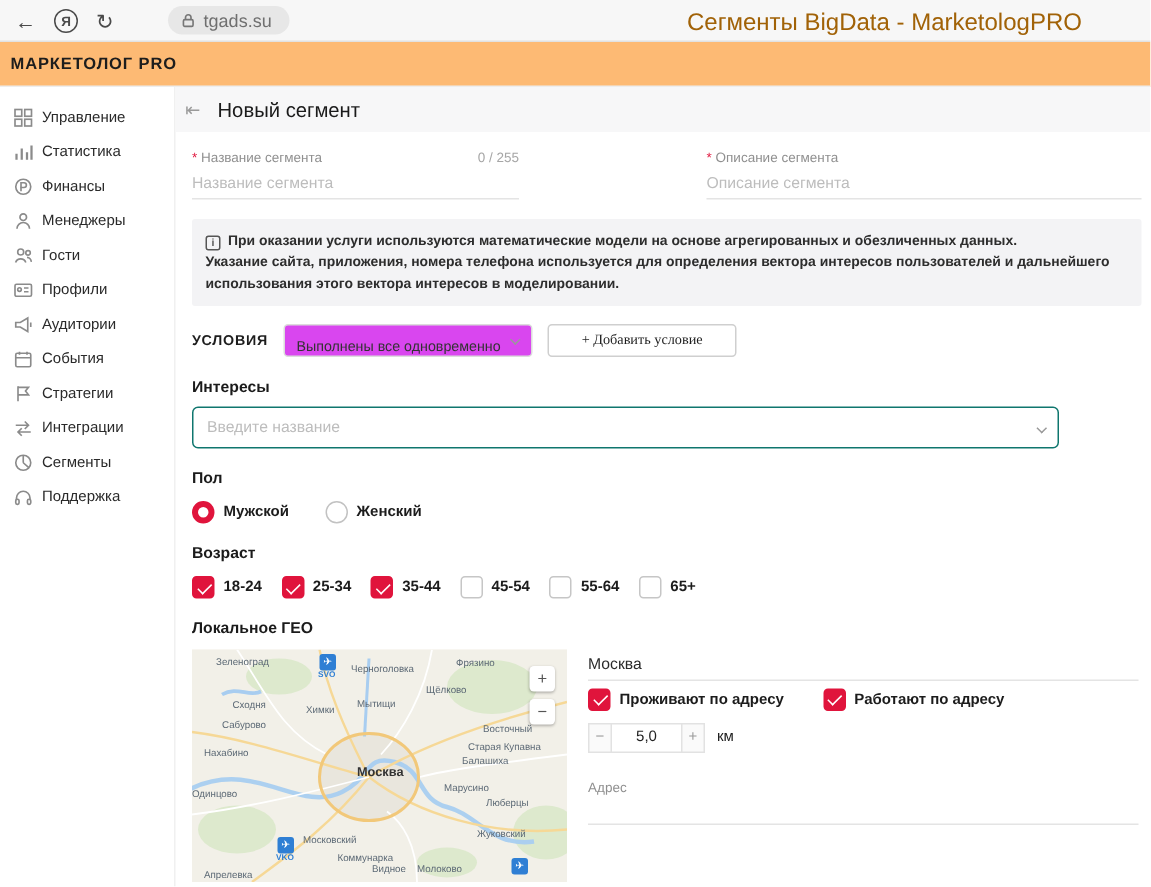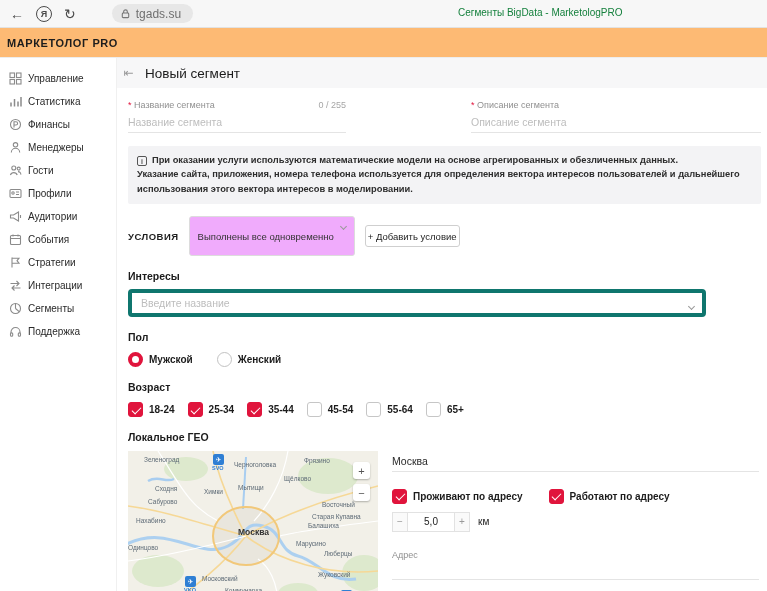--- a/index.html
+++ b/index.html
@@ -10,21 +10,21 @@
 
   
   .chrome{height:28px;background:#f7f7f7;border-bottom:1px solid #e2e2e2;
           display:flex;align-items:center;padding:0 10px;gap:12px;position:relative}
   .navico{font-size:14px;color:#4a4a4a;cursor:pointer;line-height:1}
   .ybadge{width:16px;height:16px;border:1.4px solid #4a4a4a;border-radius:50%;
           font-size:9px;font-weight:bold;display:flex;align-items:center;justify-content:center;
           color:#4a4a4a;cursor:pointer}
   .urlpill{height:19px;background:#e7e7e7;border-radius:10px;display:flex;align-items:center;
            gap:5px;padding:0 12px 0 8px;margin-left:24px;color:#6f6f6f;font-size:12px;cursor:pointer}
-  .chrome .wtitle{position:absolute;left:458px;top:7px;font-size:10px;color:#15803d}
+  .chrome .wtitle{position:absolute;left:458px;top:7px;font-size:16px;color:#a16207}
 
   
   .appbar{height:30px;background:#fdba74;display:flex;align-items:center;padding-left:7px;
           border-bottom:1px solid #ededed}
   .logo{font-size:11px;font-weight:bold;letter-spacing:.6px;color:#1d1d1d}
 
   
   .layout{display:flex;height:533px}
   .sidebar{width:116px;flex:none;padding-top:9px;background:#fff}
   .sitem{display:flex;align-items:center;gap:6px;height:23px;padding-left:9px;
@@ -50,30 +50,30 @@
   
   .notice{margin-top:13px;background:#f3f3f5;border-radius:2px;padding:7px 9px;
           font-size:9.3px;font-weight:bold;color:#2d2d2d;line-height:1.6}
   .nicon{display:inline-flex;width:10px;height:10px;border:1px solid #555;border-radius:2px;
          align-items:center;justify-content:center;margin-right:5px;vertical-align:-1px;flex:none}
   .nicon::before{content:"i";font-size:7px;font-weight:bold;color:#555}
 
   
   .condrow{display:flex;align-items:center;gap:10px;margin-top:12px}
   .condlabel{font-size:9.5px;font-weight:bold;letter-spacing:.5px;color:#1d1d1d}
-  .select{position:relative;height:40px;border:1px solid #dcdcdc;border-radius:3px;display:flex;
-          align-items:center;padding:0 20px 0 8px;font-size:9.5px;color:#333;background:#f0abfc;cursor:pointer}
+  .select{position:relative;height:22px;border:1px solid #dcdcdc;border-radius:3px;display:flex;
+          align-items:flex-end;padding:0 20px 0 8px;font-size:9.5px;color:#333;background:#d946ef;cursor:pointer}
   .chev{position:absolute;right:8px;top:7px;width:5px;height:5px;border-right:1.2px solid #999;
         border-bottom:1.2px solid #999;transform:rotate(45deg)}
   .btn{height:22px;border:1px solid #cfcfcf;border-radius:3px;background:#fff;font-size:9.5px;
-       padding:0 2px;display:flex;align-items:center;cursor:pointer;color:#1d1d1d;font-family:Liberation Sans, sans-serif}
+       padding:0 22px;display:flex;align-items:center;cursor:pointer;color:#1d1d1d;font-family:Liberation Serif, serif}
 
   .seclabel{font-size:10.5px;font-weight:bold;margin-top:14px;color:#1b1b1b}
 
-  .interests{position:relative;margin-top:7px;width:578px;height:28px;border:4px solid #0f766e;
+  .interests{position:relative;margin-top:7px;width:578px;height:28px;border:1px solid #0f766e;
              border-radius:4px;background:#fff}
   .interests input{border:none;outline:none;width:100%;height:100%;padding:0 24px 0 9px;
                    font-size:10.5px;font-family:inherit;background:transparent;color:#2a2a2a}
   .interests input::placeholder{color:#bdbdbd}
   .interests .chev{top:11px}
 
   
   .optsrow{display:flex;align-items:flex-end;margin-top:9px}
   .opt{display:flex;align-items:center;gap:6px;font-size:10px;font-weight:bold;color:#1c1c1c;cursor:pointer}
   .radio{width:15px;height:15px;border-radius:50%;border:1px solid #c2c2c2;background:#fff;flex:none}
@@ -91,21 +91,21 @@
   .mlabel.big{font-size:8.5px;font-weight:bold;color:#333}
   .zoomctl{position:absolute;right:8px;top:11px;display:flex;flex-direction:column;gap:5px}
   .zbtn{width:17px;height:17px;background:#fff;border-radius:3px;box-shadow:0 1px 2px rgba(0,0,0,.28);
         display:flex;align-items:center;justify-content:center;font-size:11px;color:#555;cursor:pointer}
   .plane{position:absolute;width:11px;height:11px;background:#2f7fd4;border-radius:2px;
          display:flex;align-items:center;justify-content:center}
   .plane i{font-style:normal;color:#fff;font-size:7px;line-height:1}
   .plane b{position:absolute;top:11px;left:-1px;font-size:5.5px;color:#2f7fd4}
 
   .geopanel{flex:1;margin-left:14px;padding-right:2px}
-  .geopanel .optsrow{gap:26px;margin-top:17px}
+  .geopanel .optsrow{gap:26px;margin-top:5px}
   .radrow{display:flex;align-items:center;margin-top:8px}
   .stepbtn{width:16px;height:20px;border:1px solid #e2e2e2;background:#fafafa;display:flex;
            align-items:center;justify-content:center;font-size:10px;color:#9a9a9a;cursor:pointer}
   .stepval{width:46px;height:20px;border-top:1px solid #e2e2e2;border-bottom:1px solid #e2e2e2;
            display:flex;align-items:center;justify-content:center;font-size:10px;color:#222}
   .unit{font-size:10px;margin-left:8px;color:#1c1c1c}
   .addrlabel{font-size:9px;color:var(--gray);margin-top:18px}
 
   .gap13{gap:13px} .gap24{gap:24px}
 </style>

